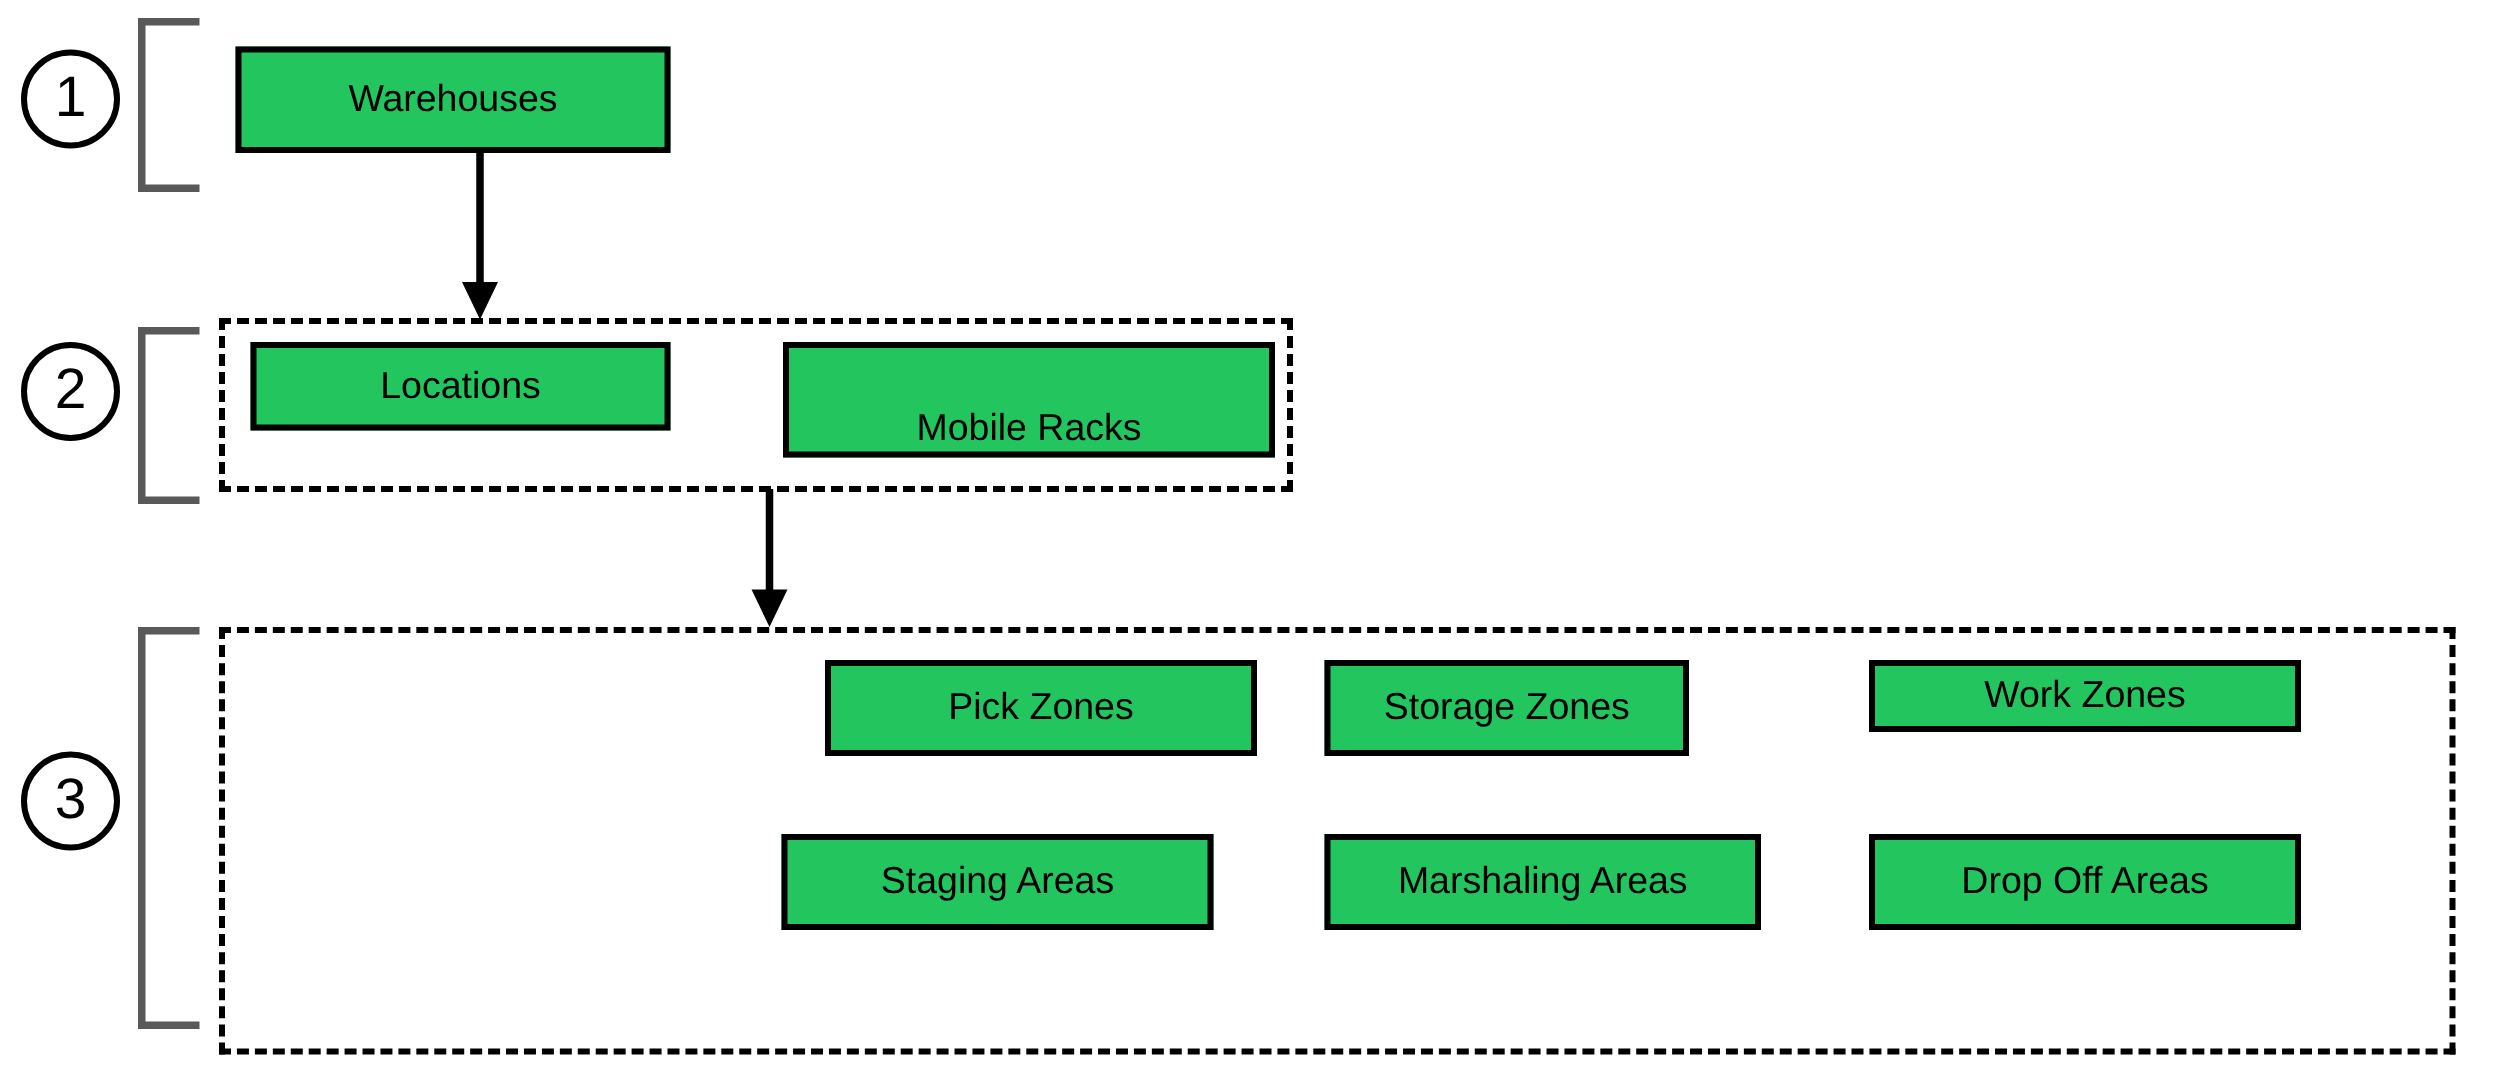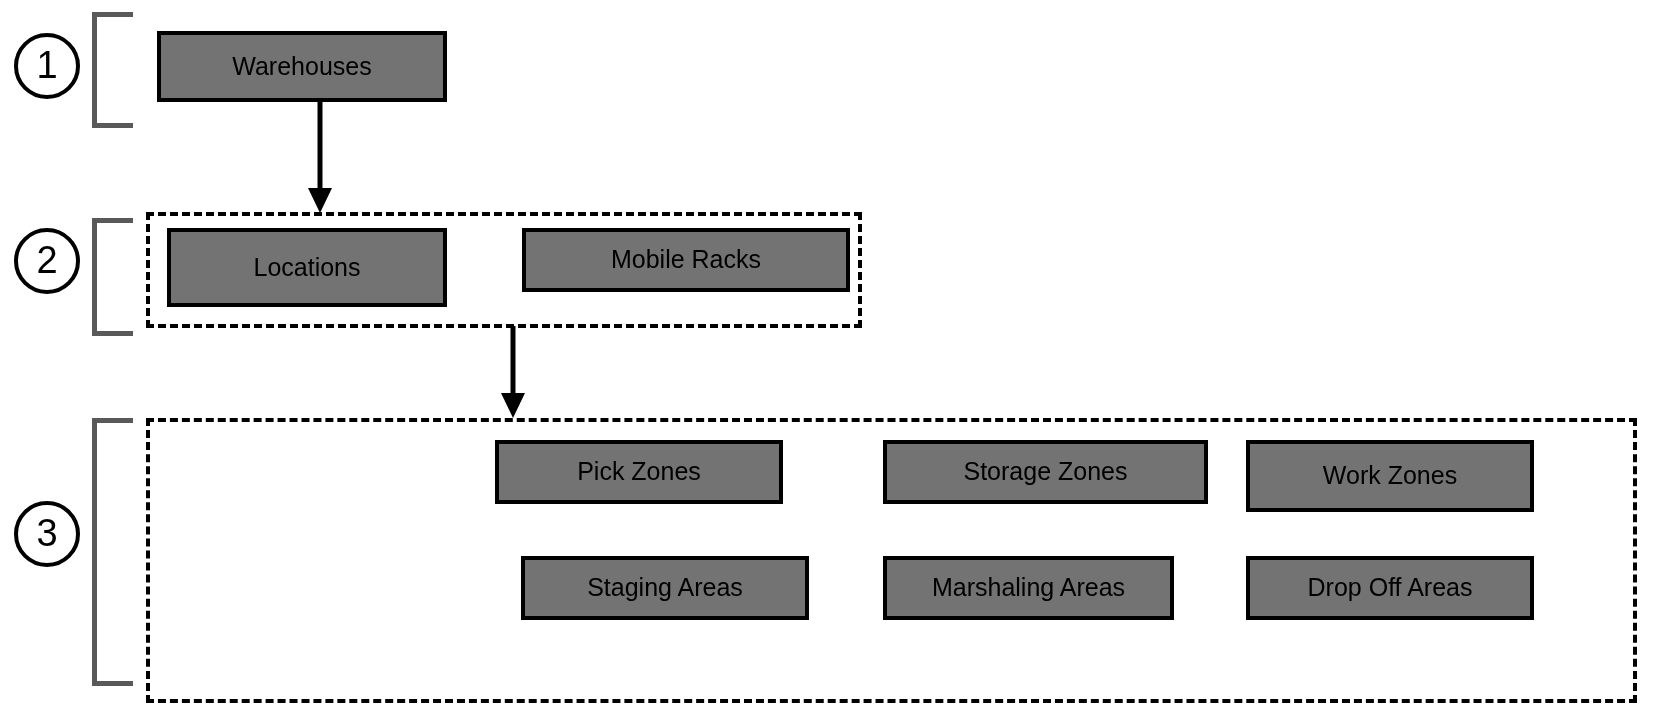--- a/index.html
+++ b/index.html
@@ -55,21 +55,21 @@
     position: absolute;
     border: 4px dashed #000000;
     box-sizing: border-box;
     background: transparent;
   }
 
   
   .node {
     position: absolute;
     box-sizing: border-box;
-    background: #737373;
+    background: #22c55e;
     border: 4px solid #000000;
     display: flex;
     align-items: center;
     justify-content: center;
     color: #000000;
     font-size: 25px;
     line-height: 1.1;
     text-align: center;
     padding: 2px 6px;
     user-select: none;
@@ -103,51 +103,51 @@
   </svg>
 
   <div class="tier-circle" style="left:14px; top:228px;">
     <span>2</span>
   </div>
 
   <div class="bracket" style="left:92px; top:218px; width:41px; height:118px;"></div>
 
   <div class="group-box" style="left:146px; top:212px; width:716px; height:116px;"></div>
 
-  <div class="node" style="left:167px; top:228px; width:280px; height:79px;">
+  <div class="node" style="left:167px; top:228px; width:280px; height:59px;">
     <span>Locations</span>
   </div>
 
-  <div class="node" style="left:522px; top:228px; width:328px; height:64px;">
+  <div class="node" style="left:522px; top:228px; width:328px; height:77px;align-items:flex-end;">
     <span>Mobile Racks</span>
   </div>
 
   <svg class="arrow-svg" style="left:493px; top:326px; width:40px; height:94px;" viewBox="0 0 40 94">
     <line x1="20" y1="0" x2="20" y2="74" stroke="#000000" stroke-width="5"></line>
     <polygon points="20,92 8,67 32,67" fill="#000000"></polygon>
   </svg>
 
   <div class="tier-circle" style="left:14px; top:501px;">
     <span>3</span>
   </div>
 
   <div class="bracket" style="left:92px; top:418px; width:41px; height:268px;"></div>
 
   <div class="group-box" style="left:146px; top:418px; width:1491px; height:285px;"></div>
 
 
-  <div class="node" style="left:495px; top:440px; width:288px; height:64px;">
+  <div class="node" style="left:550px; top:440px; width:288px; height:64px;">
     <span>Pick Zones</span>
   </div>
 
-  <div class="node" style="left:883px; top:440px; width:325px; height:64px;">
+  <div class="node" style="left:883px; top:440px; width:243px; height:64px;">
     <span>Storage Zones</span>
   </div>
 
-  <div class="node" style="left:1246px; top:440px; width:288px; height:72px;">
+  <div class="node" style="left:1246px; top:440px; width:288px; height:48px;">
     <span>Work Zones</span>
   </div>
 
 
   <div class="node" style="left:521px; top:556px; width:288px; height:64px;text-align:center;">
     <span>Staging Areas</span>
   </div>
 
   <div class="node" style="left:1246px; top:556px; width:288px; height:64px;">
     <span>Drop Off Areas</span>

